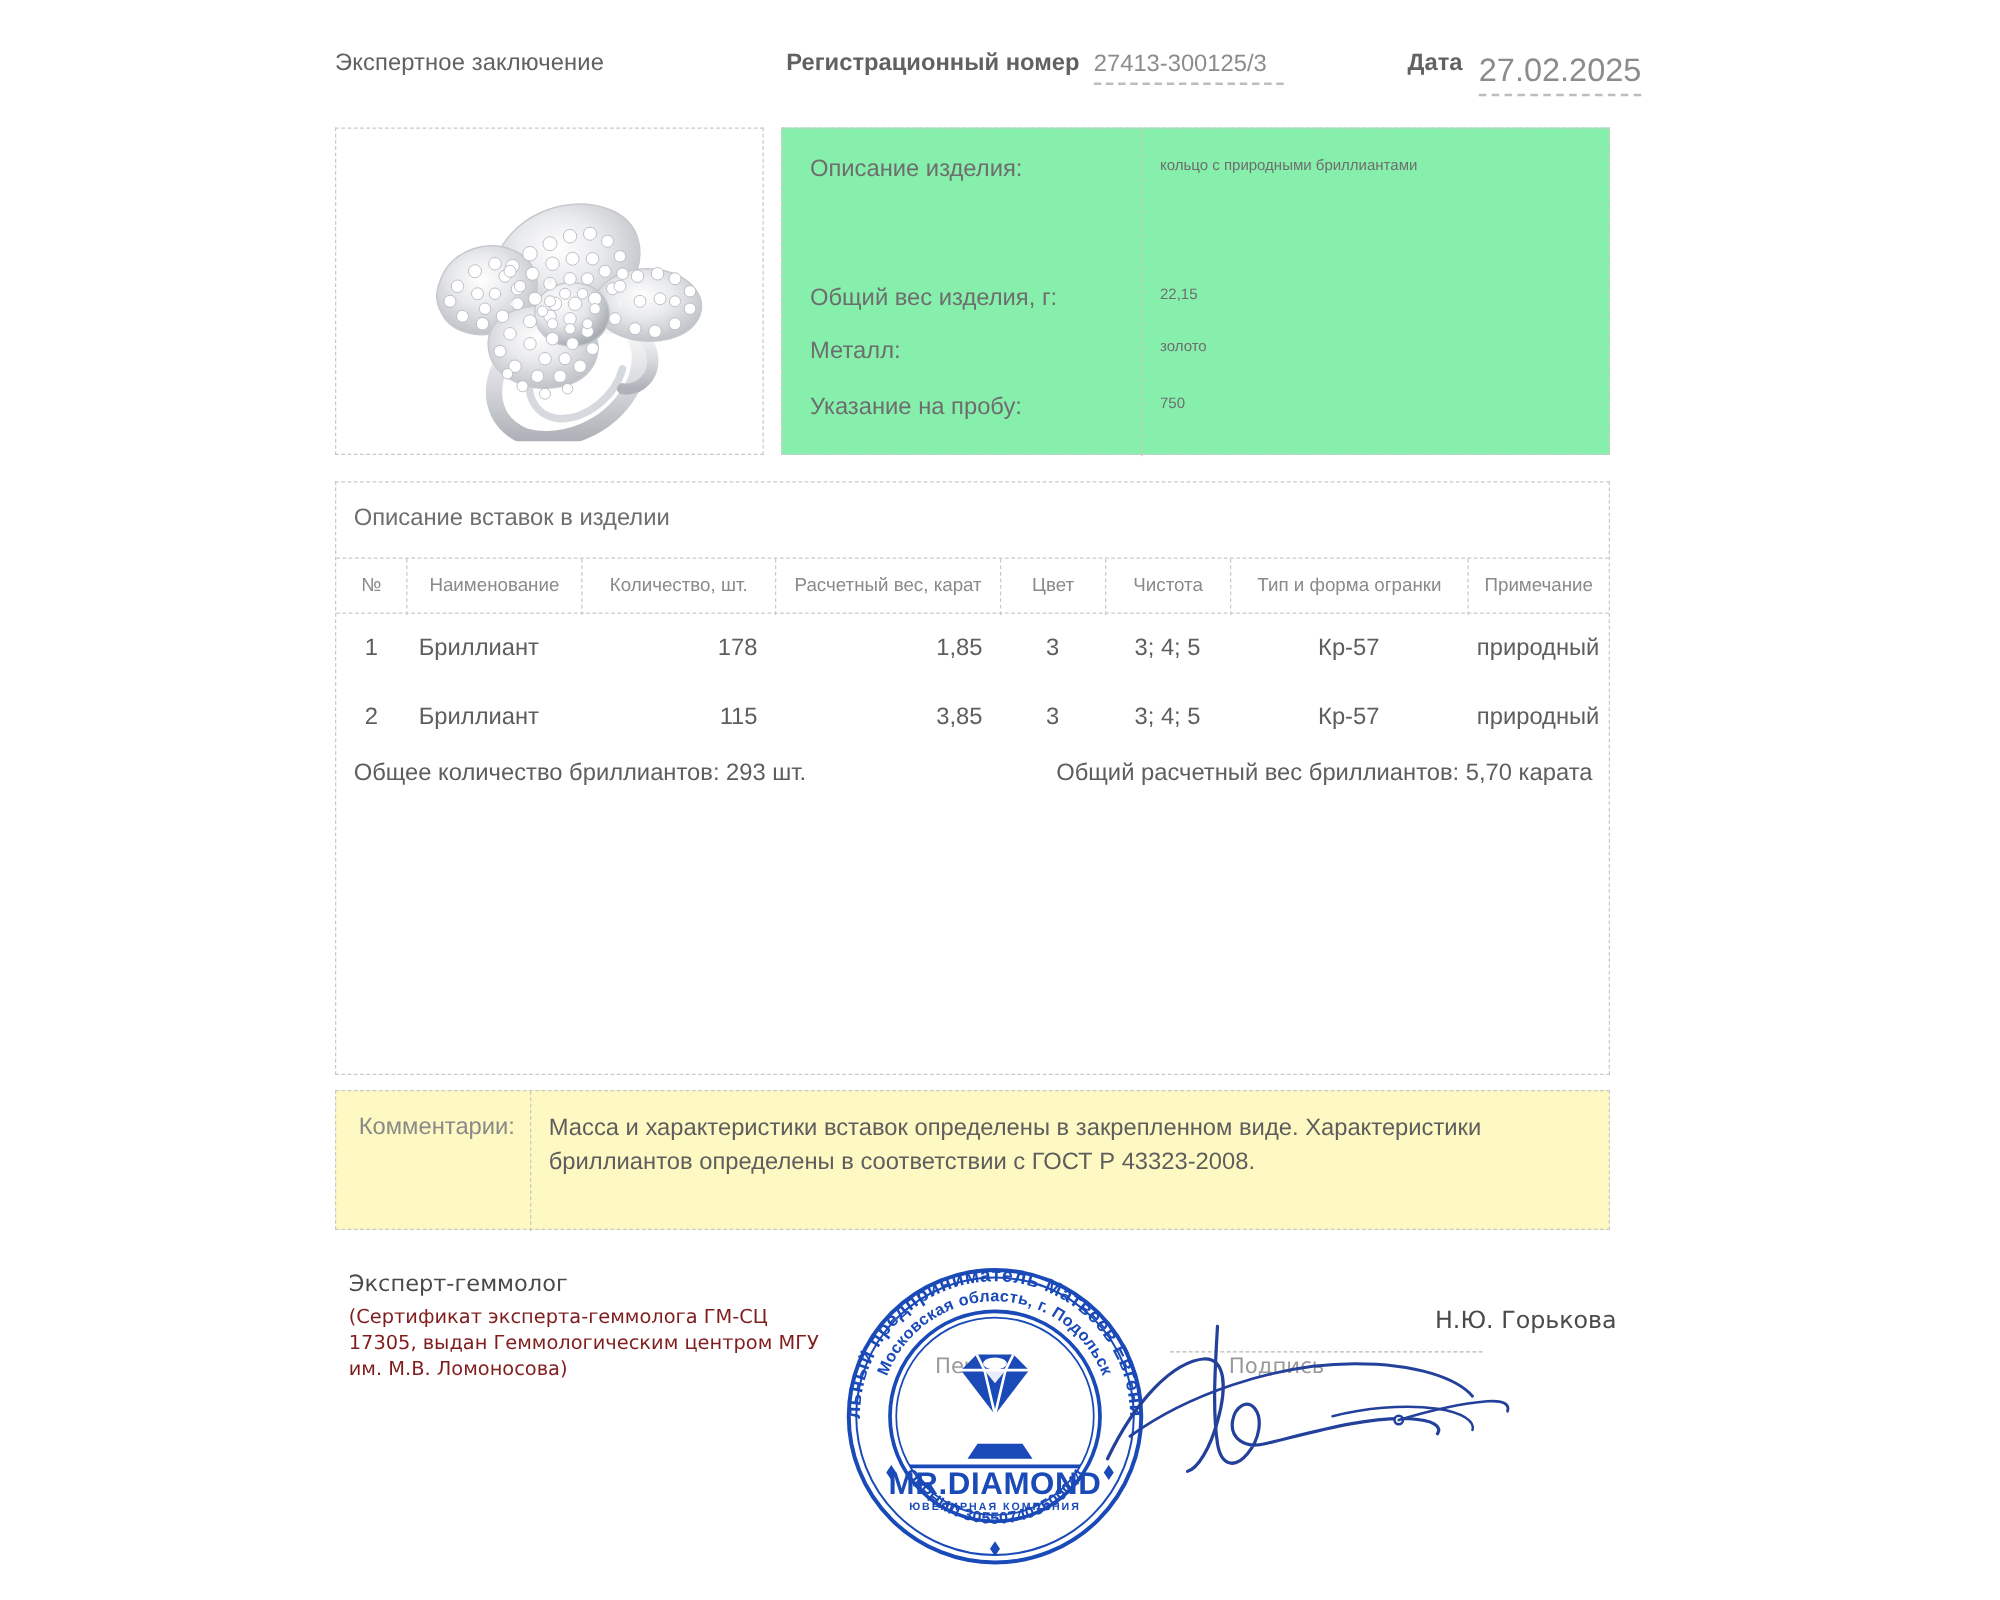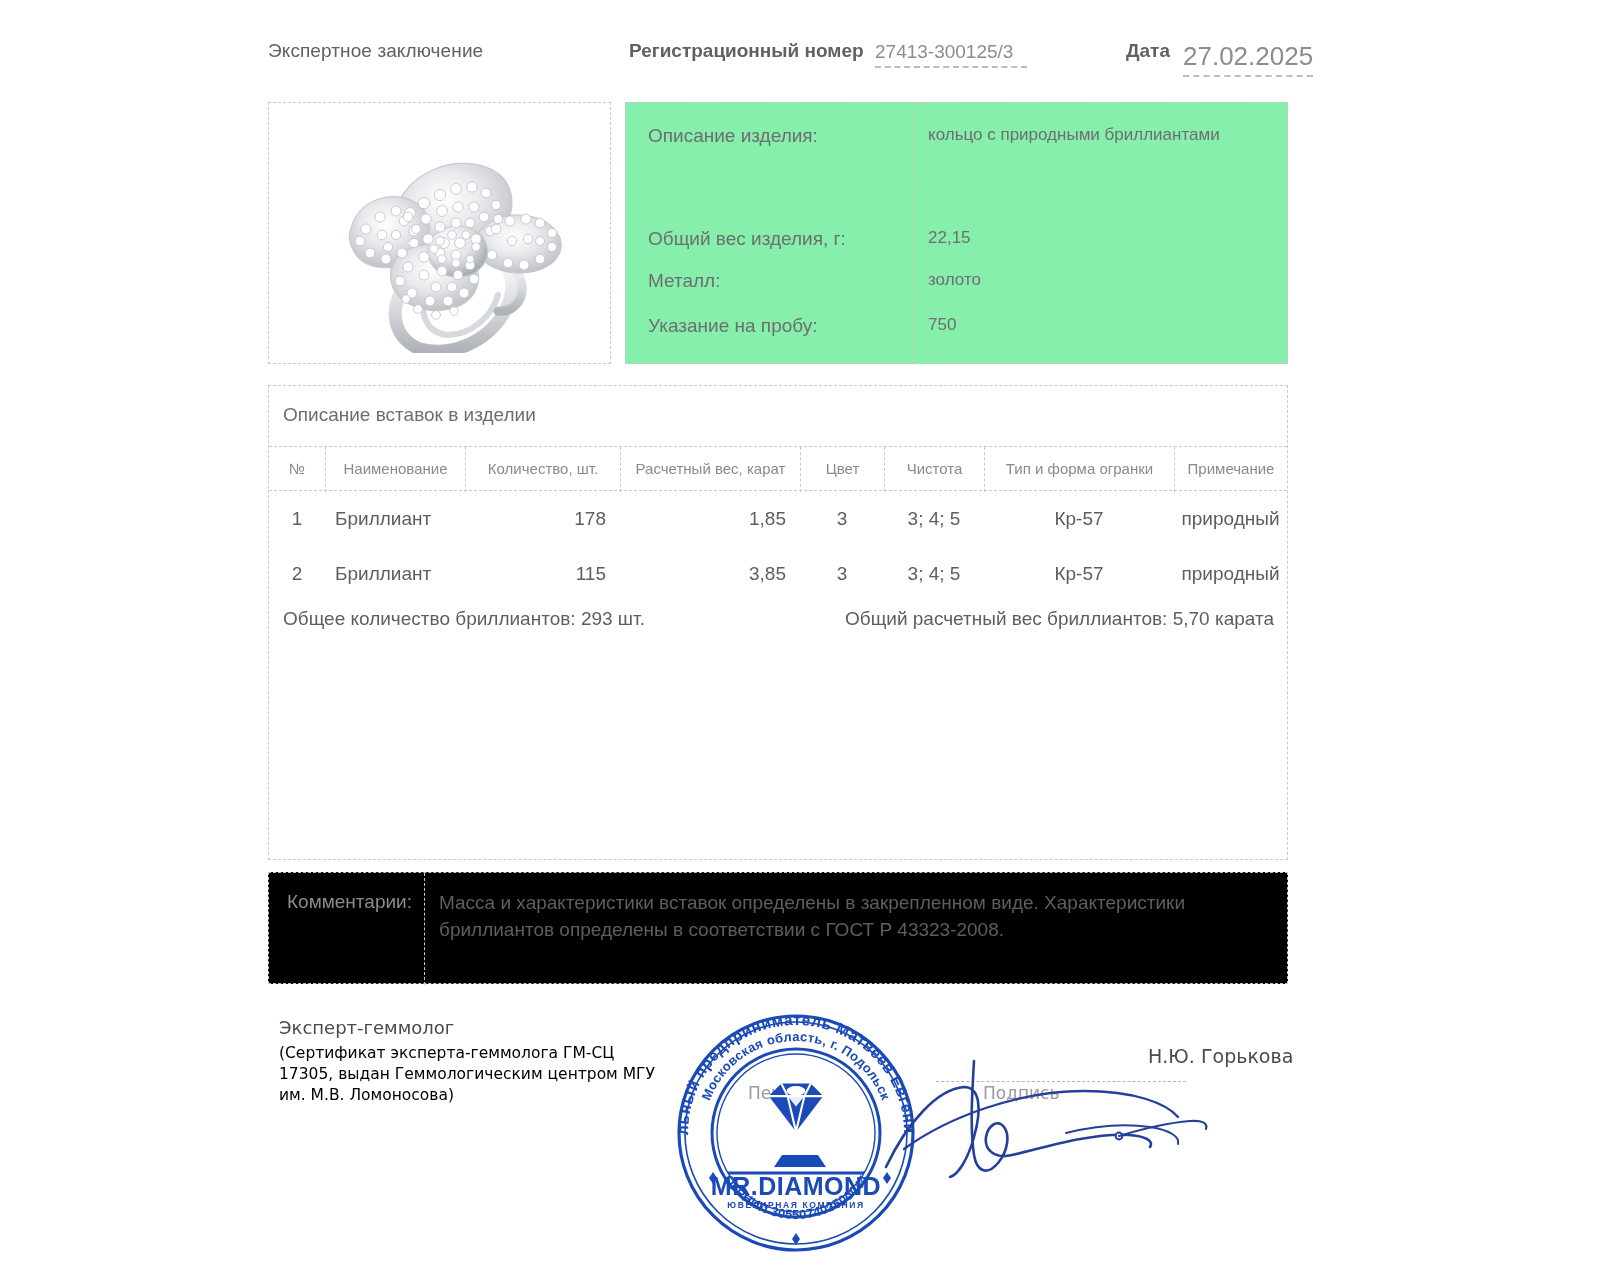--- a/index.html
+++ b/index.html
@@ -52,21 +52,21 @@
     position:absolute; left:625px; top:102px; width:663px; height:262px;
     border:1px dashed #c9c9c9; background:#86efac;
   }
   .prop-row { position:absolute; left:0; width:100%; height:28px; }
   .prop-label {
     position:absolute; left:22px; top:0;
     font-size:19px; color:#6e6e6e; white-space:nowrap;
   }
   .prop-value {
     position:absolute; left:302px; top:0;
-    font-size:17px; color:#6e6e6e; white-space:nowrap;
+    font-size:12px; color:#6e6e6e; white-space:nowrap;
   }
   .props-divider {
     position:absolute; left:287px; top:0; width:0; height:262px;
     border-left:1px dashed #c9c9c9;
   }
 
   
   .inserts-box {
     position:absolute; left:268px; top:385px; width:1020px; height:475px;
     border:1px dashed #c9c9c9; background:#fff;
@@ -101,21 +101,21 @@
     font-size:19px; color:#5e5e5e; white-space:nowrap;
   }
   .total-right {
     position:absolute; left:576px; top:0;
     font-size:19px; color:#5e5e5e; white-space:nowrap;
   }
 
   
   .comments-box {
     position:absolute; left:268px; top:872px; width:1020px; height:112px;
-    border:1px dashed #c9c9c9; background:#000000;
+    border:1px dashed #c9c9c9; background:#fef9c3;
   }
   .comments-label {
     position:absolute; left:18px; top:18px;
     font-size:19px; color:#8a8a8a; white-space:nowrap;
   }
   .comments-divider {
     position:absolute; left:155px; top:0; width:0; height:112px;
     border-left:1px dashed #c9c9c9;
   }
   .comments-text {
@@ -126,21 +126,21 @@
   
   .footer { position:absolute; left:268px; top:1005px; width:1020px; height:250px; }
   .expert-title {
     position:absolute; left:11px; top:12px;
     font-family:"DejaVu Sans", sans-serif;
     font-size:18px; color:#4a4a4a; white-space:nowrap;
   }
   .expert-sub {
     position:absolute; left:11px; top:38px; width:380px;
     font-family:"DejaVu Sans", sans-serif;
-    font-size:15.5px; color:#000000; line-height:1.35;
+    font-size:15.5px; color:#7f1d1d; line-height:1.35;
   }
   .seal-label {
     position:absolute; left:480px; top:78px;
     font-family:"DejaVu Sans", sans-serif;
     font-size:17px; color:#9a9a9a;
   }
   .sign-label {
     position:absolute; left:715px; top:78px;
     font-family:"DejaVu Sans", sans-serif;
     font-size:17px; color:#9a9a9a;

